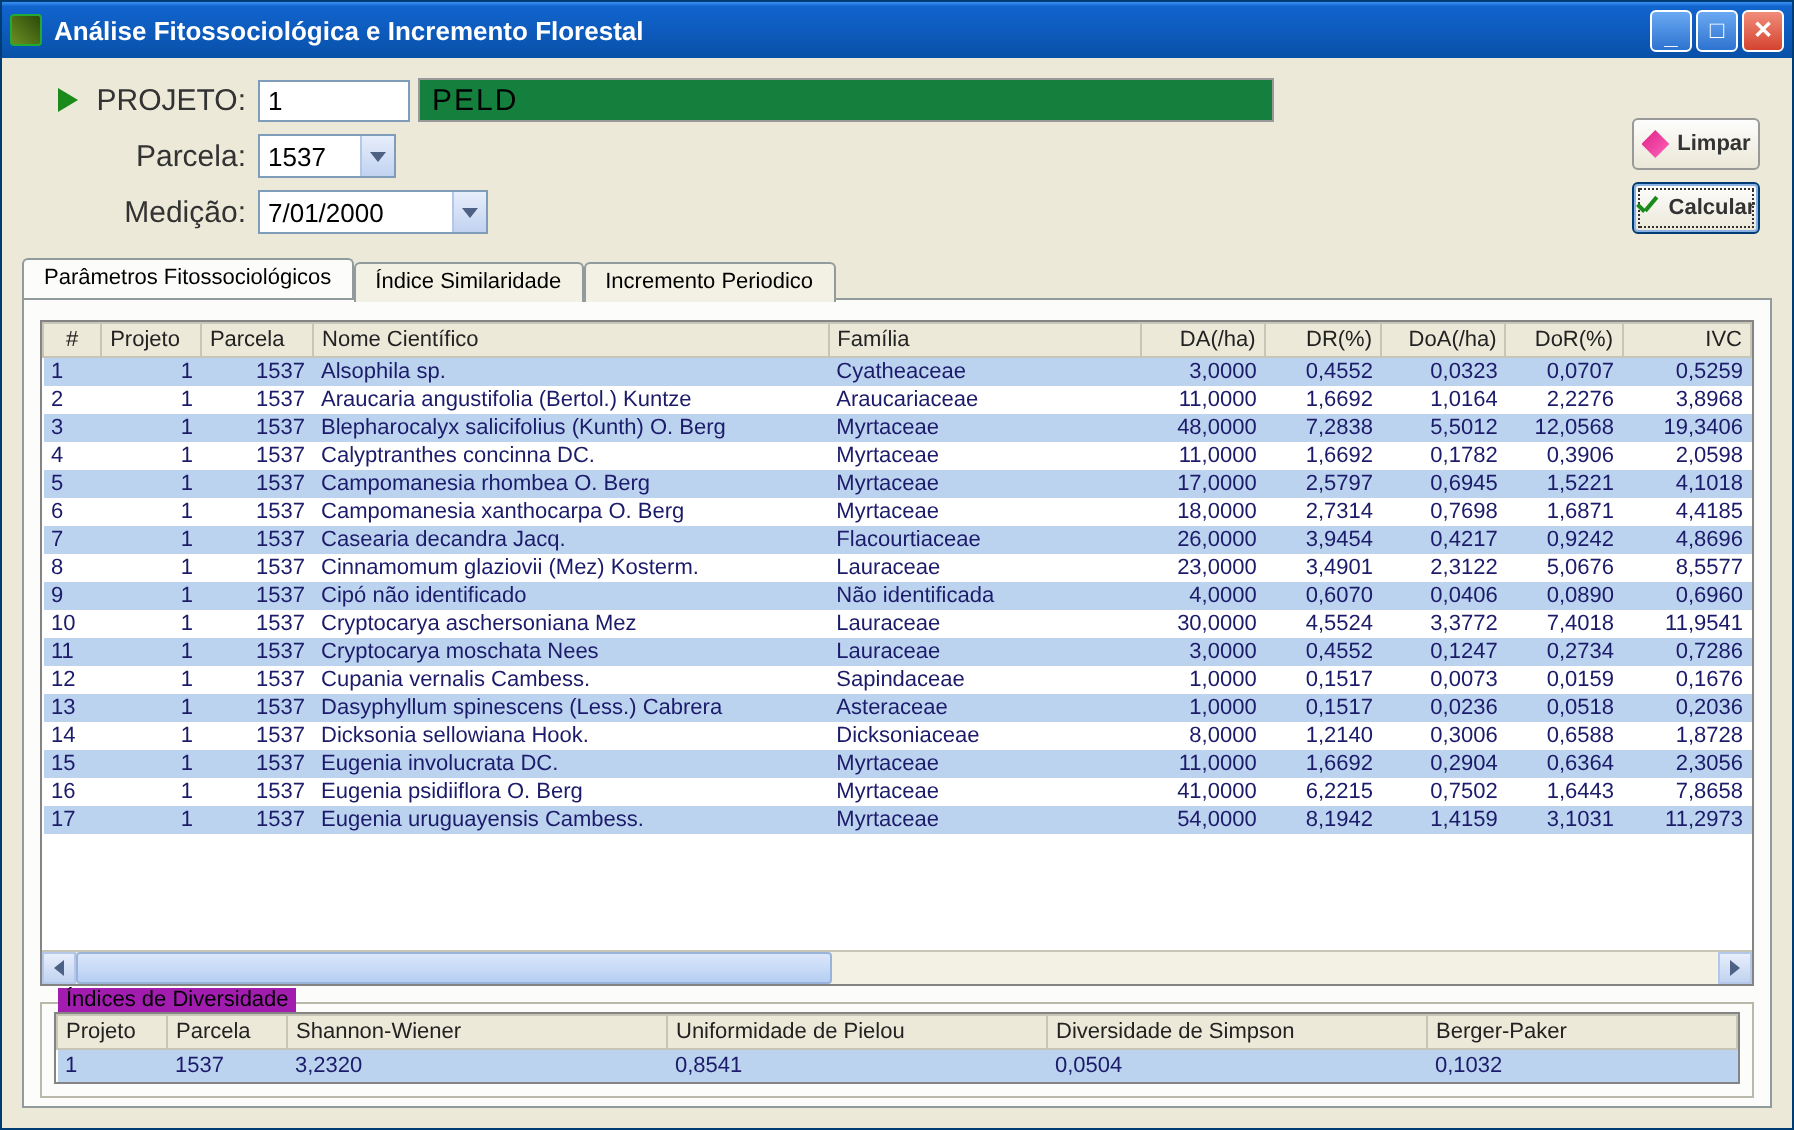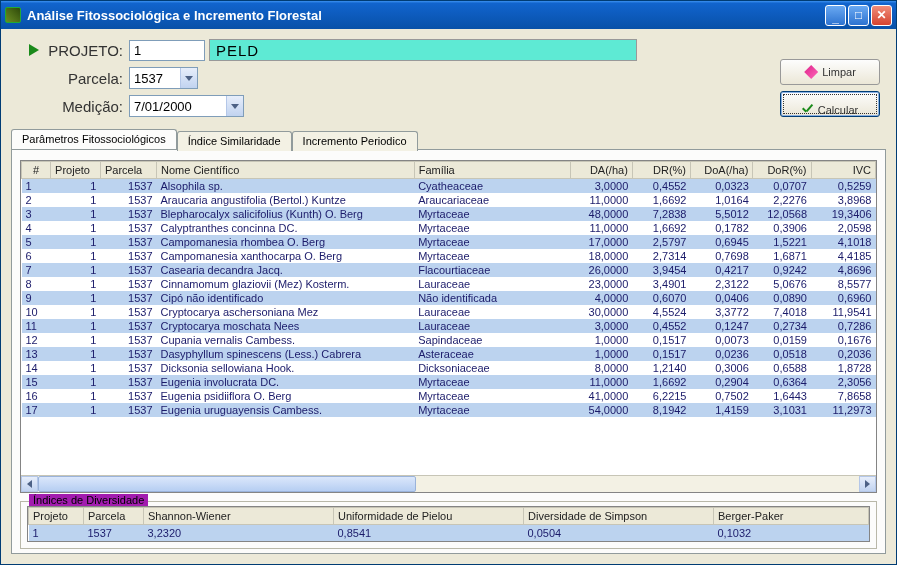--- a/index.html
+++ b/index.html
@@ -84,21 +84,21 @@
     height: 21px;
     border: 1px solid #7f9db9;
     background: #fff;
     padding: 1px 4px;
     font: inherit;
     font-size: 13px;
   }
   .inp-projeto { width: 76px; }
   .inp-name {
     width: 428px;
-    background: #5eead4;
+    background: #15803d;
     border: 1px solid #999;
     margin-left: 4px;
     height: 22px;
     font-size: 15px;
     letter-spacing: 1px;
     padding-left: 6px;
     display: flex;
     align-items: center;
   }
   .combo {
@@ -129,33 +129,34 @@
   }
   .btn-col {
     display: flex;
     flex-direction: column;
     gap: 6px;
     margin-top: 20px;
     margin-right: 6px;
   }
   .btn {
     height: 26px;
-    width: 100px;
+    width: 64px;
     border: 1px solid #999;
     border-radius: 3px;
     background: linear-gradient(#fdfdfd,#ebe7d7);
     display: flex;
     align-items: center;
     justify-content: center;
     gap: 4px;
     cursor: pointer;
     font-size: 11px;
     color: #333;
-  }
-  .btn-calc { outline: 1px dotted #333; outline-offset: -4px; border-color: #003c74; box-shadow: 0 0 0 1px #8ab1e4 inset; align-items: flex-end; }
+    font-weight: bold;
+  }
+  .btn-calc { outline: 1px dotted #333; outline-offset: -4px; border-color: #003c74; box-shadow: 0 0 0 1px #8ab1e4 inset; }
   .icon-broom {
     width: 14px; height: 14px;
     background: linear-gradient(135deg,#d28,#f6b);
     clip-path: polygon(0 50%,50% 0,100% 50%,50% 100%);
   }
   .icon-check {
     width: 12px; height: 12px; position: relative;
   }
   .icon-check::before {
     content:''; position:absolute; left:0; top:5px;

